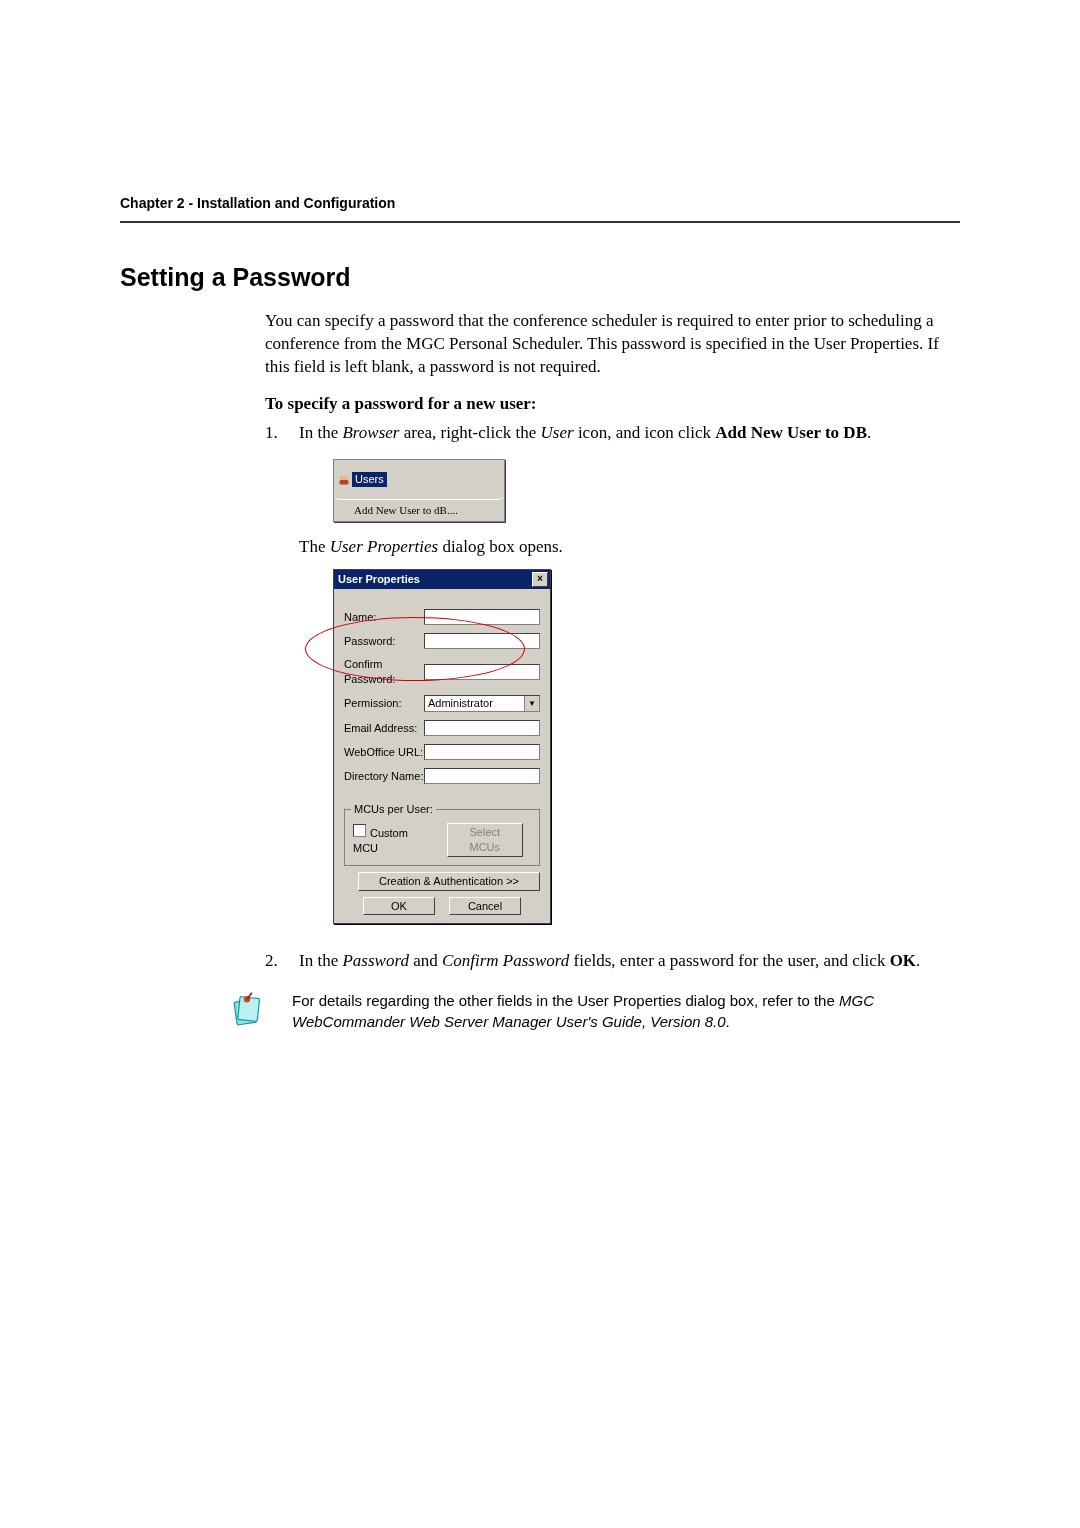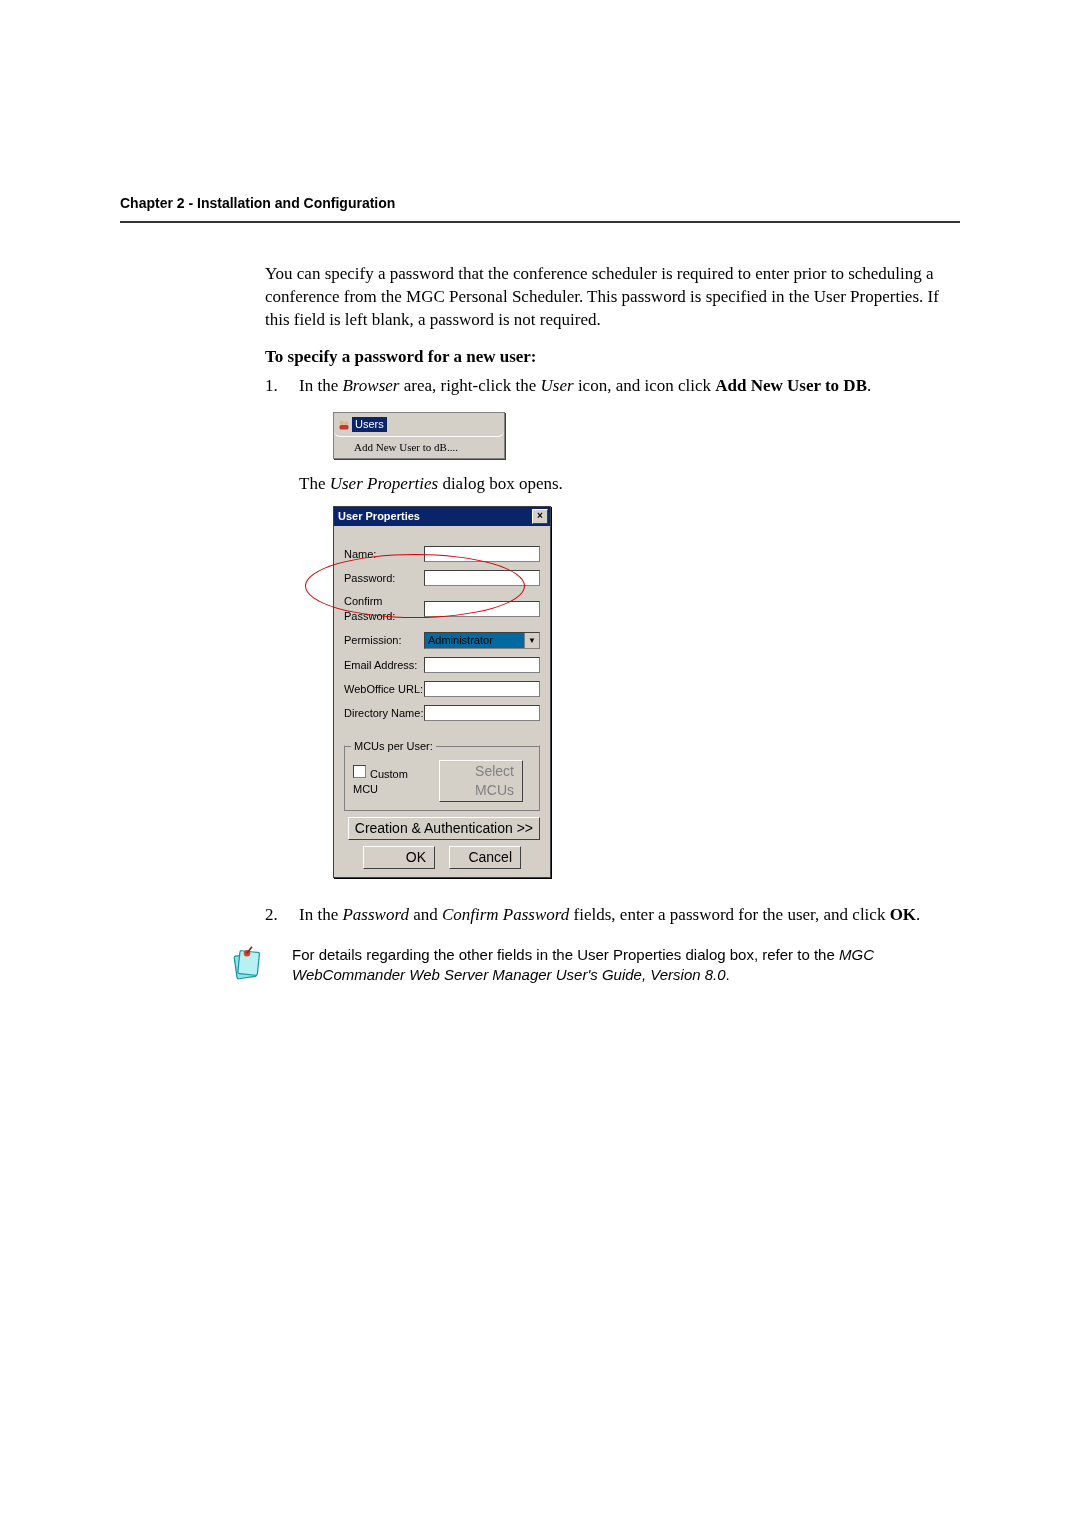--- a/index.html
+++ b/index.html
@@ -63,21 +63,21 @@
     margin: 14px 0 14px 34px;
     width: 170px;
     font-family: Tahoma, Arial, sans-serif;
     font-size: 11px;
     background: #d4d0c8;
     border: 1px solid #808080;
     box-shadow: 1px 1px 0 #404040;
   }
   .ctx-title-row {
     background: #d4d0c8;
-    padding: 4px 4px;
+    padding: 12px 4px;
     border-bottom: 1px solid #fff;
     border-radius: 6px;
   }
   .users-chip {
     display: inline-block;
     background: #0a246a;
     color: #fff;
     padding: 0 3px;
   }
   .users-icon {
@@ -141,21 +141,21 @@
     padding: 0 2px;
     font-size: 11px;
   }
   .combo {
     flex: 1;
     display: flex;
     height: 17px;
     border: 1px solid #808080;
     border-top-color: #404040;
     border-left-color: #404040;
-    background: #0369a1;
+    background: #ffffff;
     box-sizing: border-box;
   }
   .combo .val { flex: 1; padding: 0 3px; line-height: 15px; }
   .combo .arrow {
     width: 14px;
     background: #d4d0c8;
     border-left: 1px solid #808080;
     text-align: center;
     font-size: 8px;
     line-height: 15px;
@@ -200,34 +200,34 @@
     border-left-color: #404040;
     display: inline-block;
     margin-right: 4px;
   }
   .btn {
     background: #d4d0c8;
     border: 1px solid #fff;
     border-right-color: #404040;
     border-bottom-color: #404040;
     padding: 1px 8px;
-    font-size: 14px;
+    font-size: 11px;
     font-family: Tahoma, Arial, sans-serif;
     min-width: 54px;
-    text-align: right;
+    text-align: center;
   }
   .btn.disabled { color: #808080; }
   .btn-row {
     display: flex;
     justify-content: flex-end;
     gap: 6px;
     margin-top: 6px;
   }
   .btn-row.center { justify-content: center; gap: 14px; }
-  .btn.wide { min-width: auto; padding: 1px 6px; }
+  .btn.wide { min-width: auto; padding: 1px 20px; }
 
   
   .note {
     display: flex;
     gap: 26px;
     margin-top: 18px;
     margin-left: 110px;
     align-items: flex-start;
   }
   .note .icon-col { flex: 0 0 36px; }
@@ -248,20 +248,21 @@
     margin-top: 80px;
   }
 </style>
 </head>
 <body>
 
 <div class="page">
   <div class="chapter-header">Chapter 2 - Installation and Configuration</div>
   <hr class="hr">
 
+  <h1 class="section-title">Setting a Password</h1>
 
   <div class="body-indent">
     <p class="para">You can specify a password that the conference scheduler is required to enter prior to scheduling a conference from the MGC Personal Scheduler. This password is specified in the User Properties. If this field is left blank, a password is not required.</p>
 
     <p class="subhead">To specify a password for a new user:</p>
 
     <ol class="steps">
       <li>
         <span class="num">1.</span>
         <div class="step-body">

